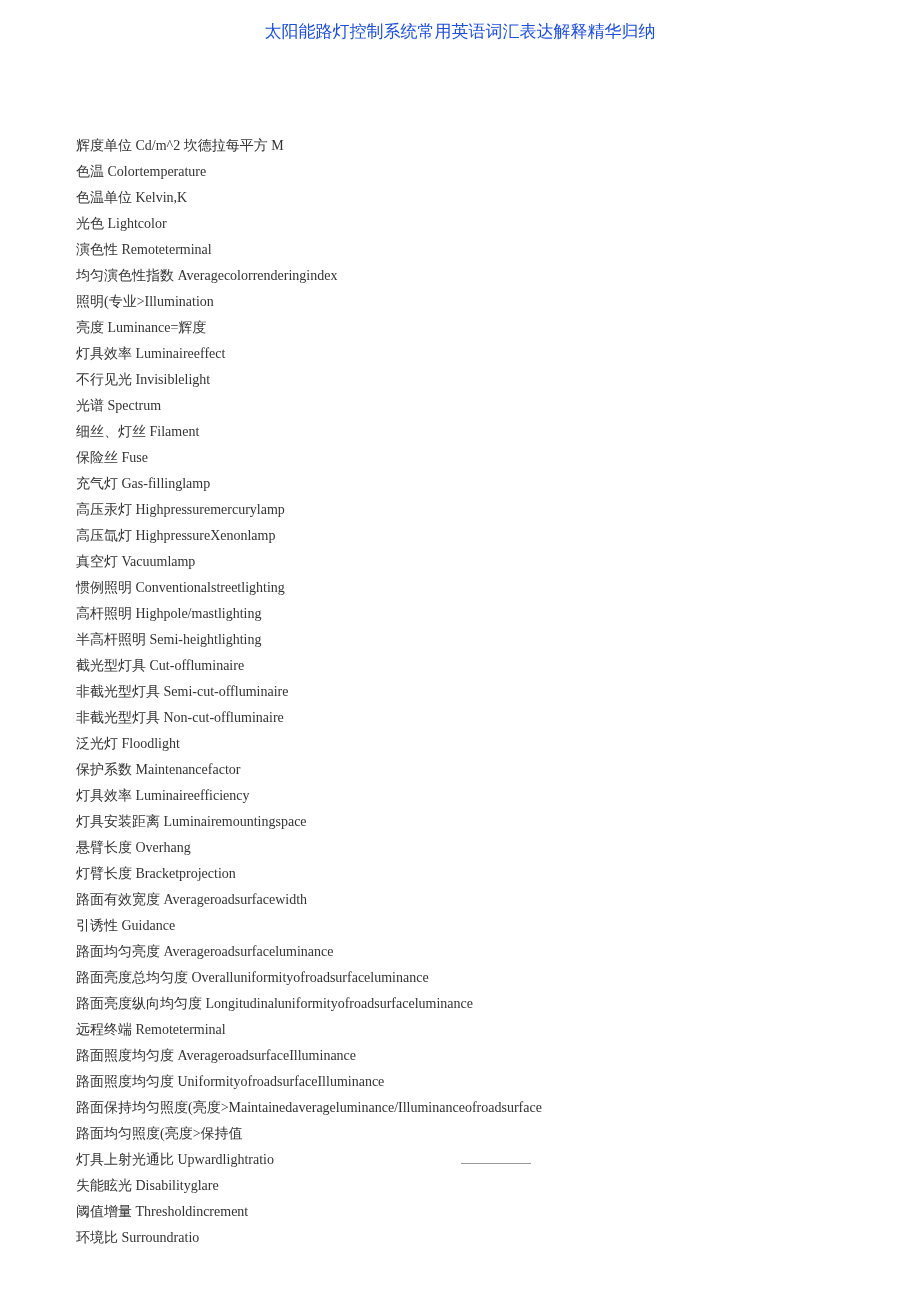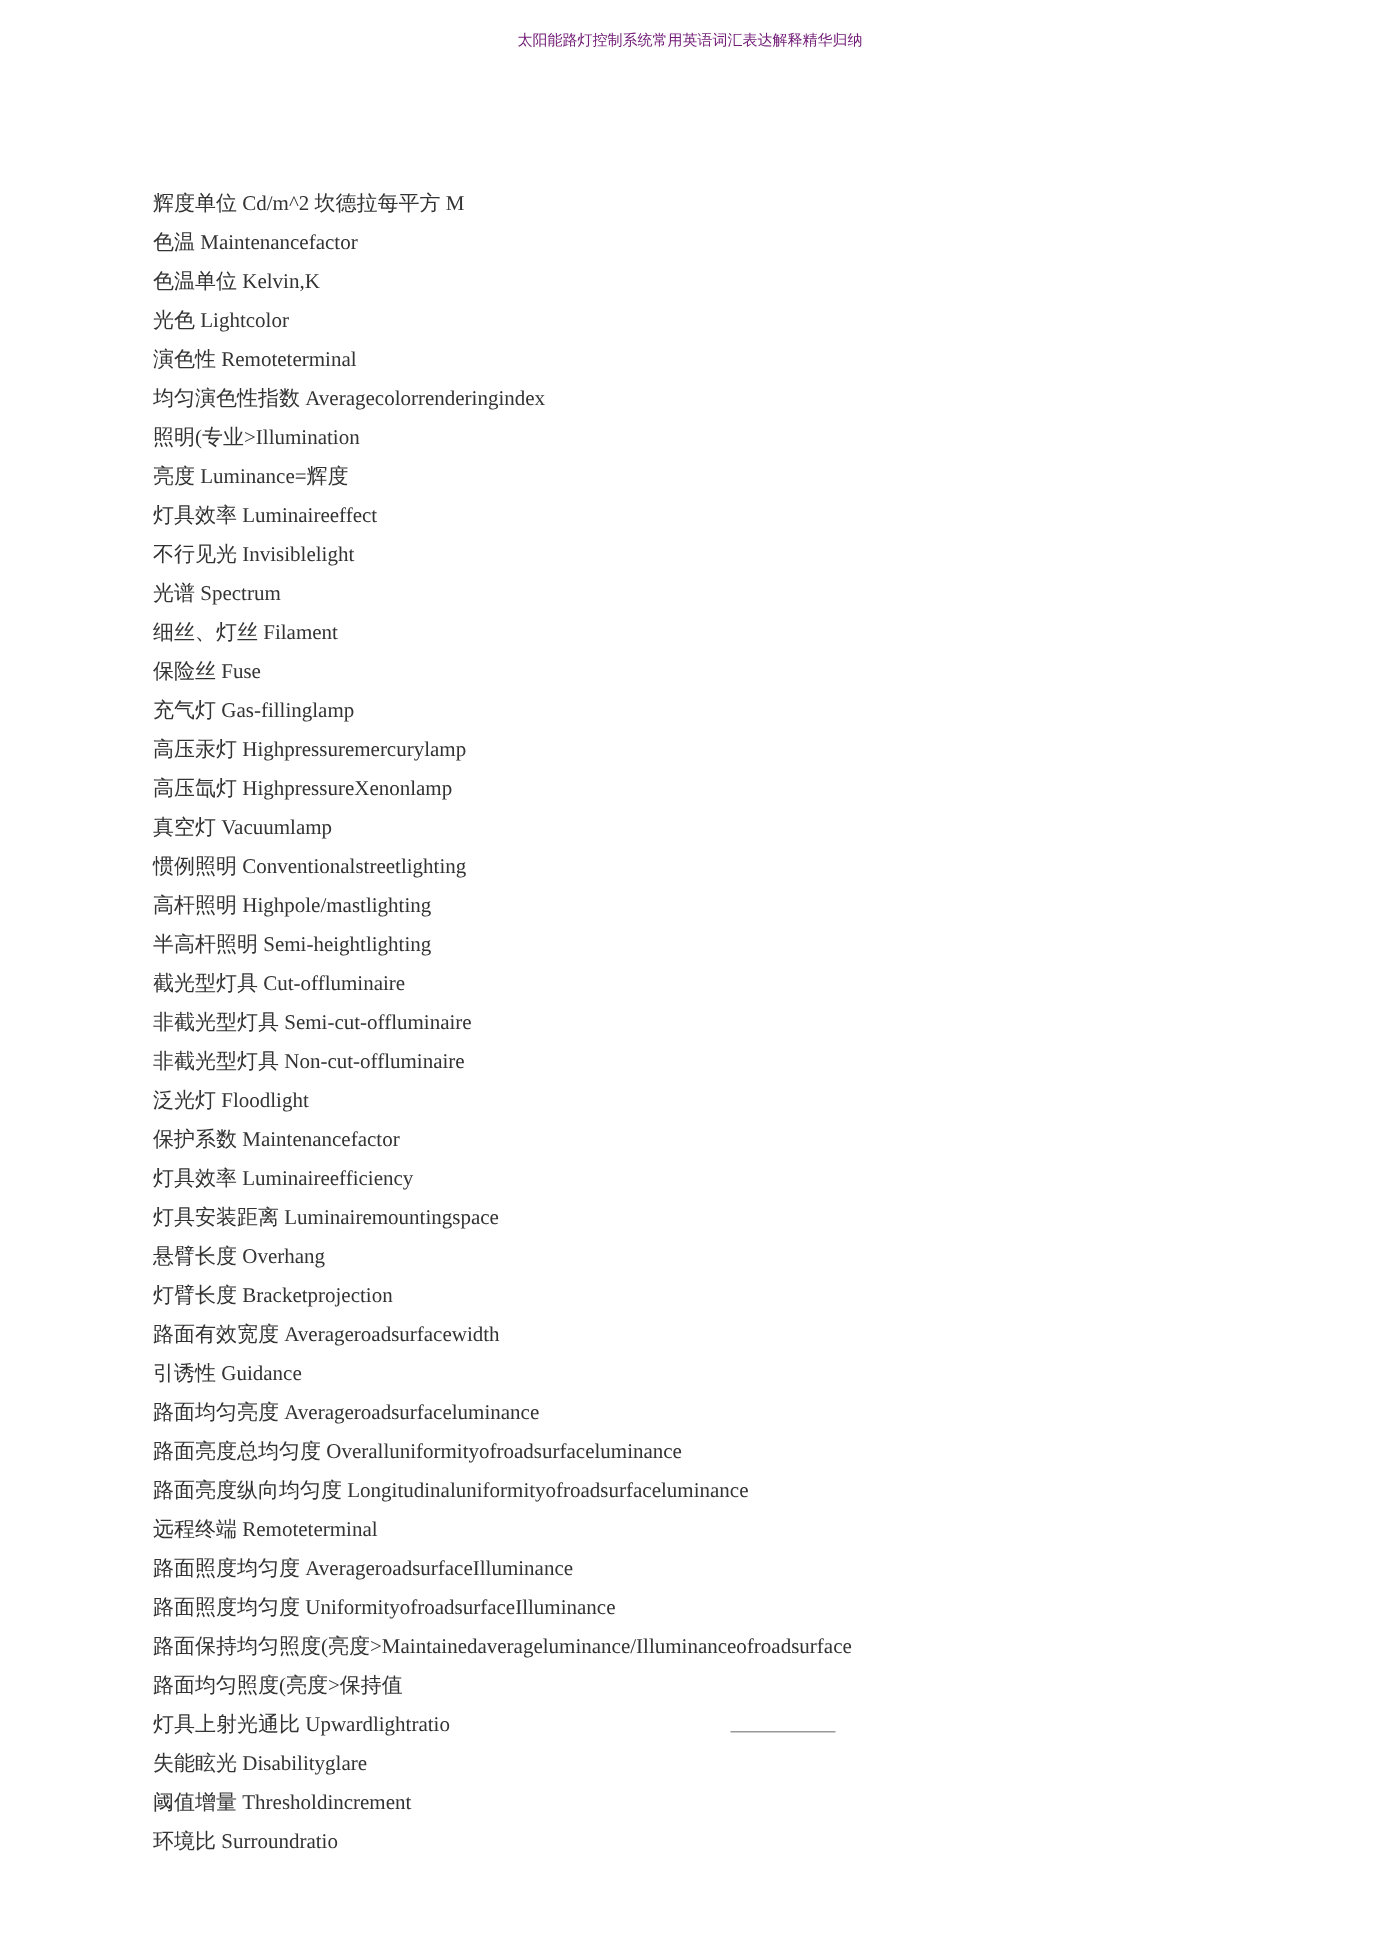--- a/index.html
+++ b/index.html
@@ -9,27 +9,27 @@
     }
     body {
       font-family: "SimSun", "宋体", serif;
       background: #ffffff;
       width: 920px;
       padding: 20px 0 40px 0;
       color: #333333;
     }
     .page-title {
       text-align: center;
-      font-size: 10px;
+      font-size: 17px;
       font-weight: normal;
       margin-bottom: 90px;
-      color: #701a75;
+      color: #1d4ed8;
     }
     .content {
-      padding-left: 102px;
+      padding-left: 76px;
       padding-right: 100px;
     }
     .term-line {
       font-size: 14px;
       line-height: 26px;
       color: #333333;
       white-space: nowrap;
     }
     .underline-mark {
       position: absolute;
@@ -42,21 +42,21 @@
       position: relative;
     }
   </style>
 </head>
 <body>
 
 <div class="page-title">太阳能路灯控制系统常用英语词汇表达解释精华归纳</div>
 
 <div class="content" id="terms-container">
     <div class="term-line">辉度单位 Cd/m^2 坎德拉每平方 M</div>
-    <div class="term-line">色温 Maintenancefactor</div>
+    <div class="term-line">色温 Colortemperature</div>
     <div class="term-line">色温单位 Kelvin,K</div>
     <div class="term-line">光色 Lightcolor</div>
     <div class="term-line">演色性 Remoteterminal</div>
     <div class="term-line">均匀演色性指数 Averagecolorrenderingindex</div>
     <div class="term-line">照明(专业&gt;Illumination</div>
     <div class="term-line">亮度 Luminance=辉度</div>
     <div class="term-line">灯具效率 Luminaireeffect</div>
     <div class="term-line">不行见光 Invisiblelight</div>
     <div class="term-line">光谱 Spectrum</div>
     <div class="term-line">细丝、灯丝 Filament</div>

